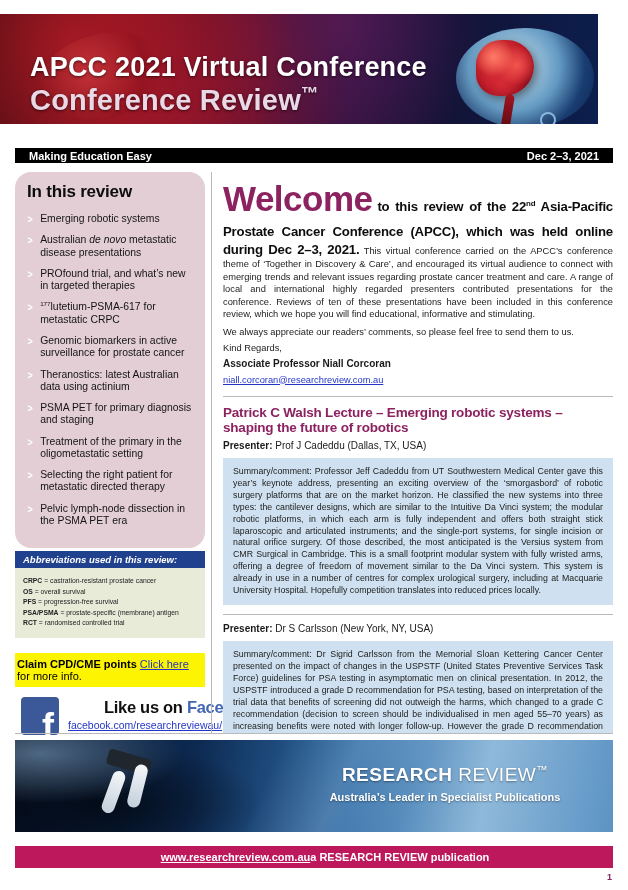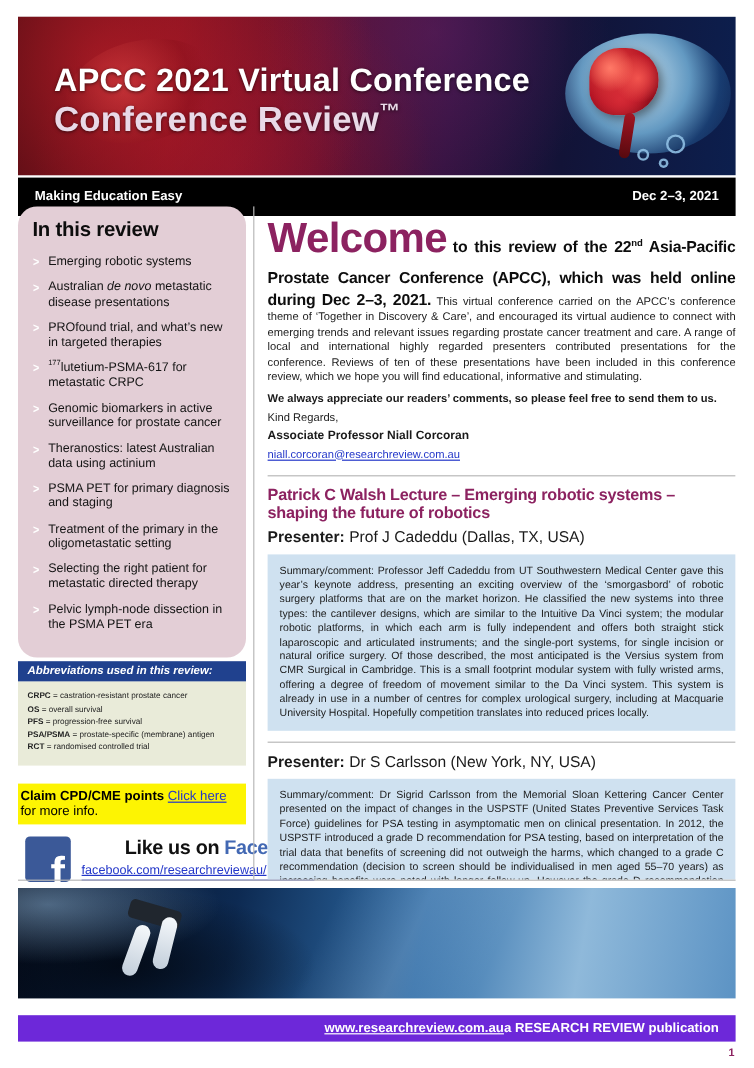--- a/index.html
+++ b/index.html
@@ -7,21 +7,21 @@
     --abbrev-navy:#20418e; --abbrev-bg:#e9ebd9; --cpd-yellow:#fdf402;
     --fb-blue:#3b5998; --link-blue:#2336c9; --logo-teal:#35b5ae;
   }
   *{box-sizing:border-box;}
   body{margin:0;background:#fff;}
   .page{position:relative;width:628px;height:890px;overflow:hidden;background:#fff;
         font-family:"Liberation Sans",sans-serif;color:#1a1a1a;}
   sup{font-size:60%;vertical-align:super;line-height:0;}
 
   
-  .hero{position:absolute;left:15px;top:14px;width:598px;height:132px;overflow:hidden;
+  .hero{position:absolute;left:0;top:14px;width:598px;height:110px;overflow:hidden;
     background:
       radial-gradient(circle at 12% 30%,rgba(190,30,40,.75),rgba(120,10,25,0) 42%),
       radial-gradient(circle at 30% 95%,rgba(160,20,45,.5),rgba(120,10,25,0) 38%),
       radial-gradient(circle at 58% 10%,rgba(120,40,120,.35),transparent 40%),
       linear-gradient(95deg,#2c060c,#6b0d1c 22%,#5a1030 42%,#33123f 60%,#121337 76%,#0c1f4e 100%);}
   .hero .cell{position:absolute;left:38px;top:20px;width:130px;height:84px;border-radius:50%;
     transform:rotate(-14deg);
     background:radial-gradient(circle at 40% 40%,rgba(225,70,70,.55),rgba(130,12,22,.28) 60%,transparent 75%);}
   .hero .oval{position:absolute;right:4px;top:14px;width:138px;height:100px;border-radius:50%;
     background:radial-gradient(circle at 42% 38%,rgba(218,242,253,.95),rgba(120,185,225,.8) 45%,rgba(40,100,160,.45) 70%,rgba(20,60,120,0) 98%);}
@@ -38,21 +38,21 @@
   .hero .dot{position:absolute;border:2px solid rgba(150,200,235,.85);border-radius:50%;
     background:rgba(25,55,95,.35);}
   .hero .d1{width:16px;height:16px;right:42px;top:98px;}
   .hero .d2{width:10px;height:10px;right:72px;top:110px;}
   .hero .d3{width:8px;height:8px;right:56px;top:118px;}
   .hero-t1{position:absolute;left:30px;top:38px;font-size:27px;font-weight:bold;color:#fff;
     letter-spacing:.2px;text-shadow:0 1px 3px rgba(0,0,0,.6);}
   .hero-t2{position:absolute;left:30px;top:70px;font-size:29px;font-weight:bold;color:#e9d9e7;
     letter-spacing:.2px;text-shadow:0 1px 3px rgba(0,0,0,.6);}
 
-  .topbar{position:absolute;left:15px;top:148px;width:598px;height:32px;background:#000;
+  .topbar{position:absolute;left:15px;top:148px;width:598px;height:15px;background:#000;
     color:#fff;display:flex;justify-content:space-between;align-items:center;
     padding:0 14px;font-size:11px;font-weight:bold;}
 
   
   .sidebar{position:absolute;left:15px;top:172px;width:190px;}
   .review-box{background:var(--sidebar-pink);padding:10px 10px 12px 12px;min-height:374px;border-radius:16px;}
   .review-title{margin:0 0 11px;font-size:17px;color:#0d0d0d;letter-spacing:-.2px;}
   .review-items{list-style:none;margin:0;padding:0;}
   .review-item{display:flex;gap:7px;margin-bottom:9px;font-size:10.4px;line-height:1.18;color:#141414;}
   .review-item .arrow{color:#fff;font-weight:bold;font-size:10.5px;flex:0 0 auto;transform:scaleX(.85);}
@@ -78,29 +78,29 @@
   .rr-name{color:#fff;font-size:12.5px;letter-spacing:.3px;white-space:nowrap;}
   .rr-name .strong{font-weight:bold;}
   .rr-tag{color:var(--logo-teal);font-size:5.6px;font-weight:bold;margin-top:1px;}
 
   
   .main{position:absolute;left:211px;top:172px;width:402px;height:561px;
     border-left:1px solid #b9b9b9;padding:4px 0 0 11px;overflow:hidden;}
   .welcome-word{font-size:35px;font-weight:bold;color:var(--accent);letter-spacing:-.5px;}
   .welcome-p{margin:0;font-size:9.3px;line-height:1.34;text-align:justify;color:#222;}
   .lead{font-size:13.2px;font-weight:bold;color:#0d0d0d;letter-spacing:-.2px;}
-  .comments{margin:6px 0 0;font-size:9.3px;font-weight:bold;}
+  .comments{margin:6px 0 0;font-size:9.3px;}
   .regards{margin:6px 0 0;font-size:9.3px;}
   .signature{margin:5px 0 0;font-size:10px;font-weight:bold;}
   .email{display:inline-block;margin-top:3px;font-size:9.3px;color:var(--link-blue);
     text-decoration:underline;cursor:pointer;}
   .rule{border:0;border-top:1px solid #b9b9b9;margin:9px 0 8px;}
   .section-title{margin:0 0 5px;font-size:13.5px;font-weight:bold;color:var(--accent);
     line-height:1.12;letter-spacing:-.2px;}
-  .presenter{margin:0 0 7px;font-size:13px;}
+  .presenter{margin:0 0 7px;font-size:10px;}
   .presenter .b{font-weight:bold;}
   .summary{background:var(--summary-bg);padding:8px 10px;font-size:8.8px;line-height:1.36;
     text-align:justify;color:#1b1b1b;}
   .summary .b{font-weight:normal;}
   .session-line{margin:8px 0 0;font-size:9.3px;font-weight:bold;font-style:italic;color:#111;}
   .full-rule{position:absolute;left:15px;top:733px;width:598px;border:0;border-top:1px solid #b9b9b9;margin:0;}
 
   
   .banner{position:absolute;left:15px;top:740px;width:598px;height:92px;overflow:hidden;
     background:
@@ -115,22 +115,22 @@
   .banner .scope1{left:92px;top:30px;transform:rotate(20deg);}
   .banner .scope2{left:116px;top:24px;transform:rotate(14deg);}
   .banner .scope-head{position:absolute;left:92px;top:14px;width:44px;height:16px;border-radius:4px;
     background:#20262e;transform:rotate(16deg);}
   .banner-text{position:absolute;left:300px;top:24px;width:260px;text-align:center;color:#fff;}
   .banner-brand{font-size:19px;letter-spacing:.5px;text-shadow:0 1px 2px rgba(0,0,0,.4);}
   .banner-brand .strong{font-weight:bold;}
   .banner-tag{font-size:11px;font-weight:bold;margin-top:5px;text-shadow:0 1px 2px rgba(0,0,0,.4);}
 
   
-  .footerbar{position:absolute;left:15px;top:846px;width:598px;height:22px;background:#6d28d9;
-    color:#fff;display:flex;justify-content:flex-end;align-items:center;
+  .footerbar{position:absolute;left:15px;top:846px;width:598px;height:22px;background:#be185d;
+    color:#fff;display:flex;justify-content:center;align-items:center;
     padding:0 14px 0 36px;font-size:11px;font-weight:bold;}
   .footerbar .url{color:#fff;text-decoration:underline;cursor:pointer;}
   .page-num{position:absolute;right:16px;top:872px;font-size:9px;font-weight:bold;color:var(--accent);}
 </style>
 </head>
 <body>
 
 <div class="page">
 
   <div class="hero">
@@ -252,20 +252,24 @@
     </article>
   </div>
 
   <hr class="full-rule">
 
   <div class="banner">
     <div class="sil"></div>
     <div class="scope-head"></div>
     <div class="scope1"></div>
     <div class="scope2"></div>
+    <div class="banner-text">
+      <div class="banner-brand"><span class="strong">RESEARCH</span> <span>REVIEW</span><sup>™</sup></div>
+      <div class="banner-tag">Australia’s Leader in Specialist Publications</div>
+    </div>
   </div>
 
   <div class="footerbar">
     <a class="url">www.researchreview.com.au</a>
     <span>a RESEARCH REVIEW publication</span>
   </div>
   <div class="page-num">1</div>
 
 </div>
 

